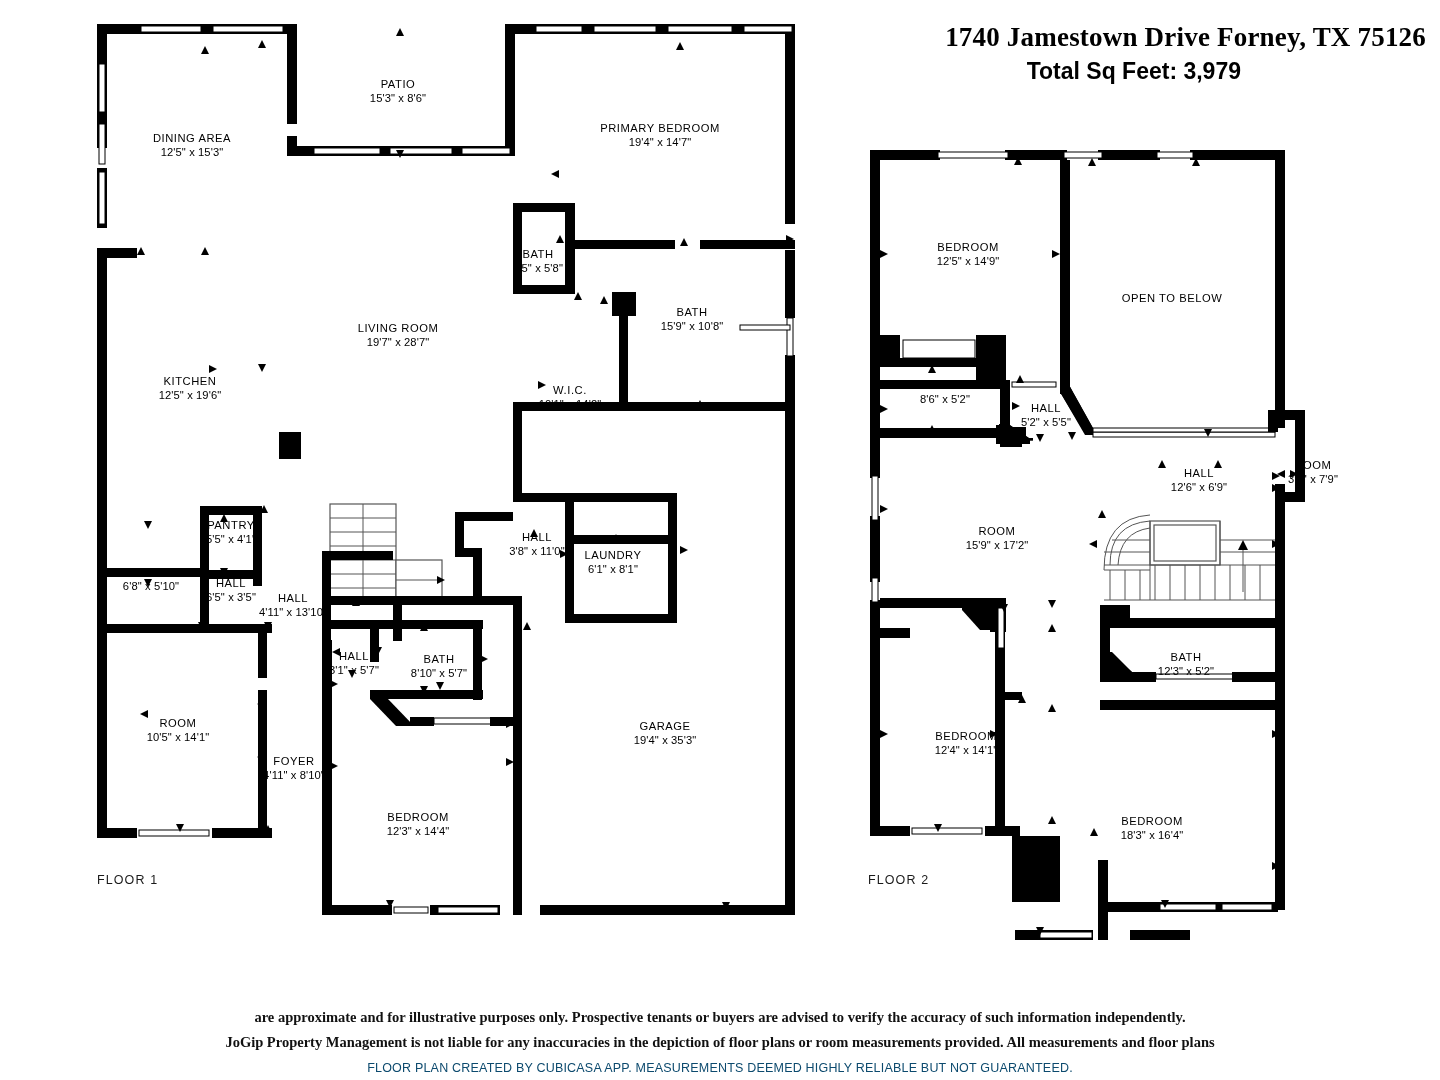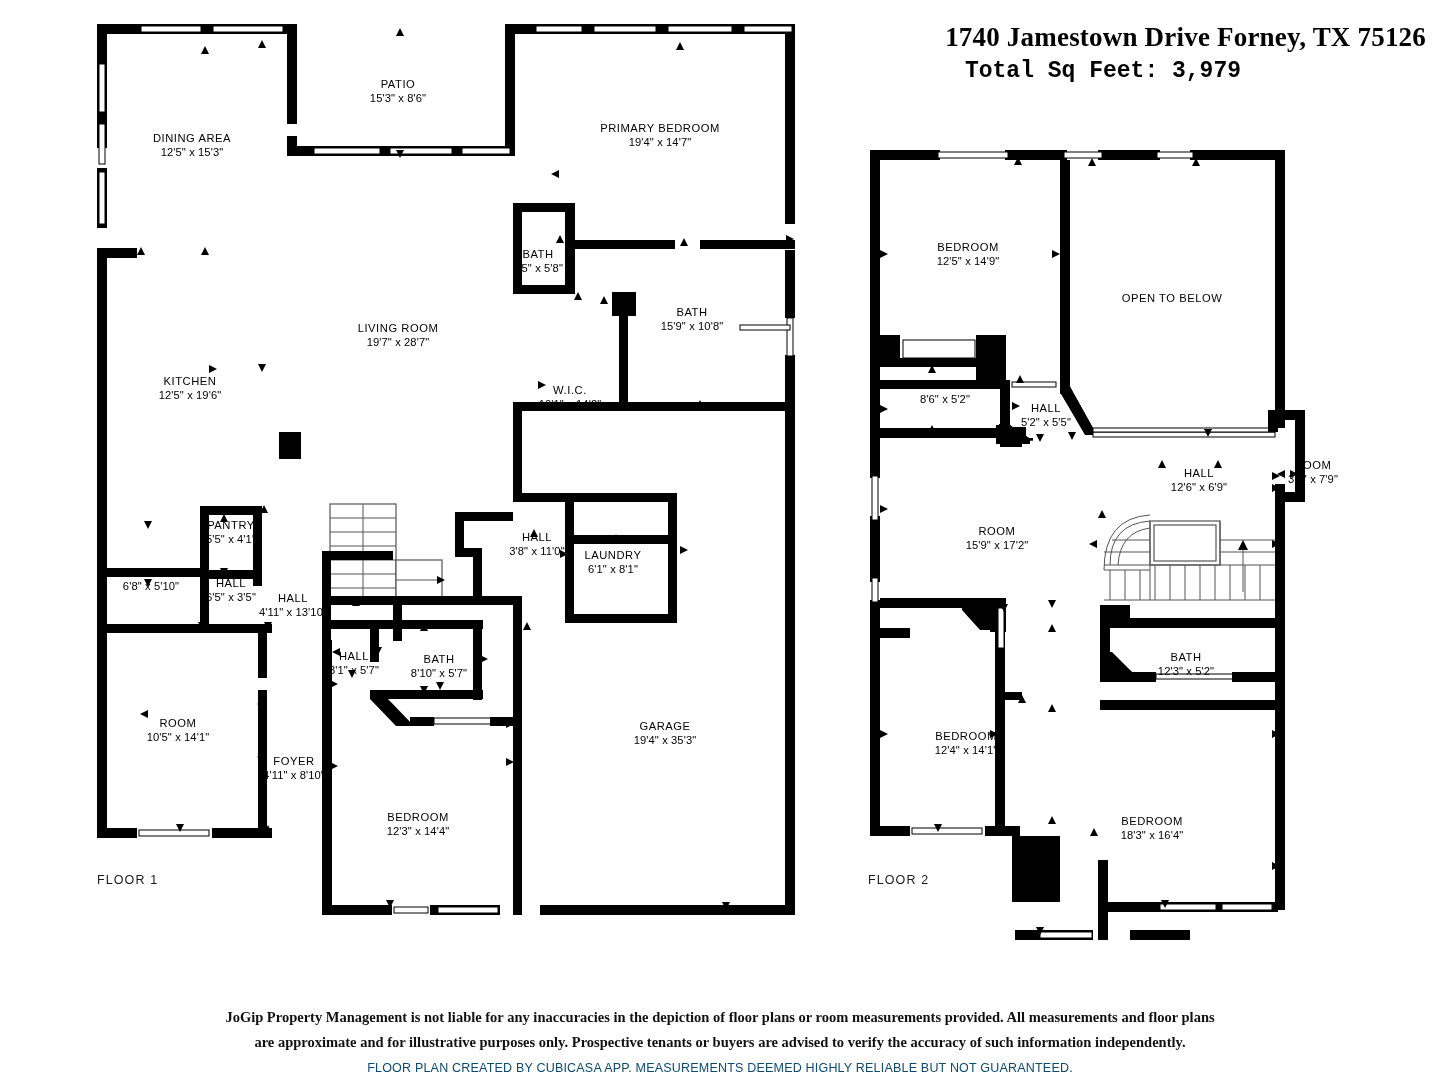--- a/index.html
+++ b/index.html
@@ -32,21 +32,21 @@
   }
   .title-line1 {
     font-family: "Liberation Serif", serif;
     font-weight: bold;
     font-size: 27px;
     letter-spacing: .2px;
     line-height: 1.18;
     white-space: nowrap;
   }
   .title-line2 {
-    font-family: Liberation Mono, monospace;
+    font-family: Liberation Sans, sans-serif;
     font-weight: bold;
     font-size: 23px;
     line-height: 1.25;
     margin-top: 3px;
     margin-right: 185px;
     white-space: nowrap;
   }
 
   
   #plan-svg {
@@ -588,19 +588,19 @@
         <text class="rm-dim" x="1152" y="839">18'3" x 16'4"</text>
       </g>
 
       <text class="floor-label" x="868" y="884">FLOOR 2</text>
     </g>
 
   </svg>
 
   <div class="footer">
     <div class="disclaimer">
+      <div>are approximate and for illustrative purposes only. Prospective tenants or buyers are advised to verify the accuracy of such information independently.</div>
       <div>JoGip Property Management is not liable for any inaccuracies in the depiction of floor plans or room measurements provided. All measurements and floor plans</div>
-      <div>are approximate and for illustrative purposes only. Prospective tenants or buyers are advised to verify the accuracy of such information independently.</div>
     </div>
     <div class="cubicasa">FLOOR PLAN CREATED BY CUBICASA APP. MEASUREMENTS DEEMED HIGHLY RELIABLE BUT NOT GUARANTEED.</div>
   </div>
 
 </div>
 
 </body></html>

